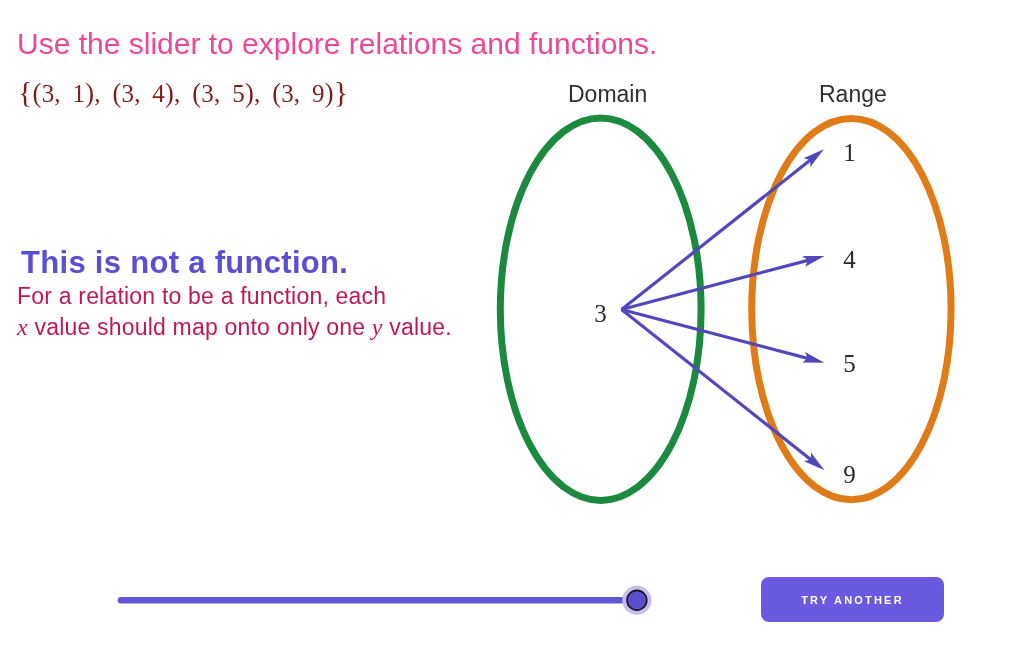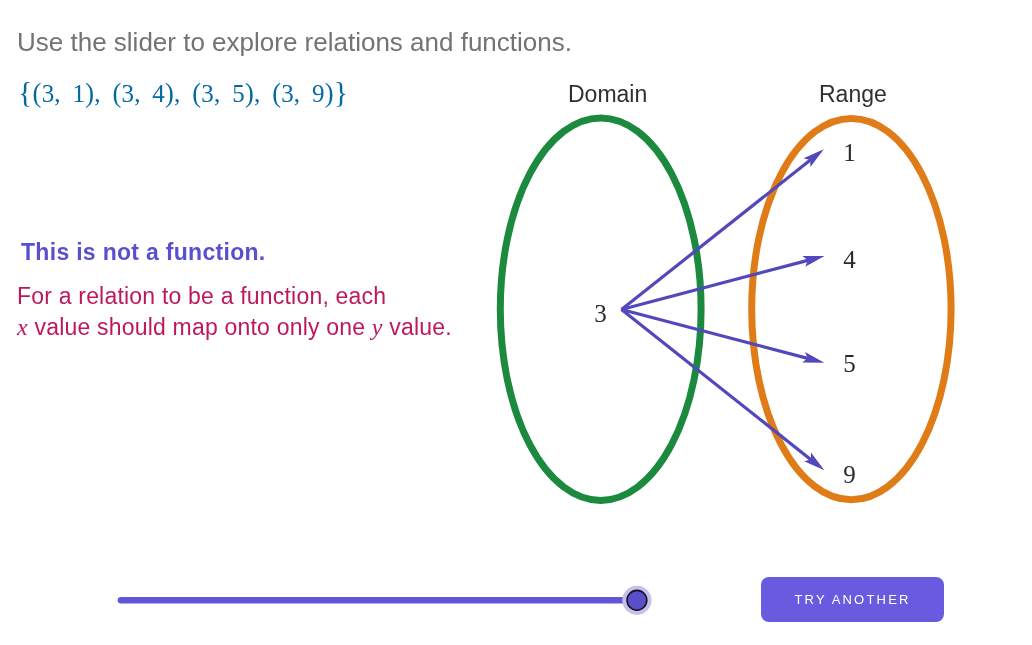--- a/index.html
+++ b/index.html
@@ -1,27 +1,27 @@
 <!DOCTYPE html>
 <html><head>
 <meta charset="utf-8">
 <style>
   html,body{margin:0;padding:0;background:#ffffff;}
   body{width:1032px;height:645px;position:relative;overflow:hidden;
        font-family:"Liberation Sans",sans-serif;}
   .abs{position:absolute;white-space:nowrap;}
-  #heading{left:17px;top:27px;font-size:26px;color:#737373;}
+  #heading{left:17px;top:27px;font-size:30px;color:#ec4899;}
   #setline{left:18px;top:75px;font-size:25px;font-family:"Liberation Serif",serif;
-           color:#0369a1;letter-spacing:0.2px;word-spacing:3.0px;}
-  #notfn{left:21px;top:239px;font-size:23px;font-weight:bold;color:#5a4fd0;letter-spacing:0.3px;}
+           color:#7f1d1d;letter-spacing:0.2px;word-spacing:3.0px;}
+  #notfn{left:21px;top:245px;font-size:31px;font-weight:bold;color:#5a4fd0;letter-spacing:0.3px;}
   #para{left:17px;top:281px;font-size:23px;line-height:31px;color:#be185d;letter-spacing:0.2px;}
   .mi{font-family:"Liberation Serif",serif;font-style:italic;font-size:24px;}
   #btn{left:761px;top:577px;width:183px;height:45px;background:#6a5ae0;
        border-radius:8px;display:flex;align-items:center;justify-content:center;}
-  #btn span{color:#ffffff;font-size:13px;font-weight:normal;letter-spacing:2.2px;}
+  #btn span{color:#ffffff;font-size:11px;font-weight:bold;letter-spacing:2.2px;}
   .br{font-size:30px;}
   .pa{font-size:26.5px;}
 </style>
 </head>
 <body>
 <svg class="abs" style="left:0;top:0" width="1032" height="645" viewBox="0 0 1032 645">
 
   <ellipse cx="600.7" cy="309.2" rx="100.4" ry="191.3" fill="none" stroke="#1b8a3e" stroke-width="7"></ellipse>
   <ellipse cx="851.4" cy="309.1" rx="99.7" ry="190.7" fill="none" stroke="#e07c17" stroke-width="7"></ellipse>
 

